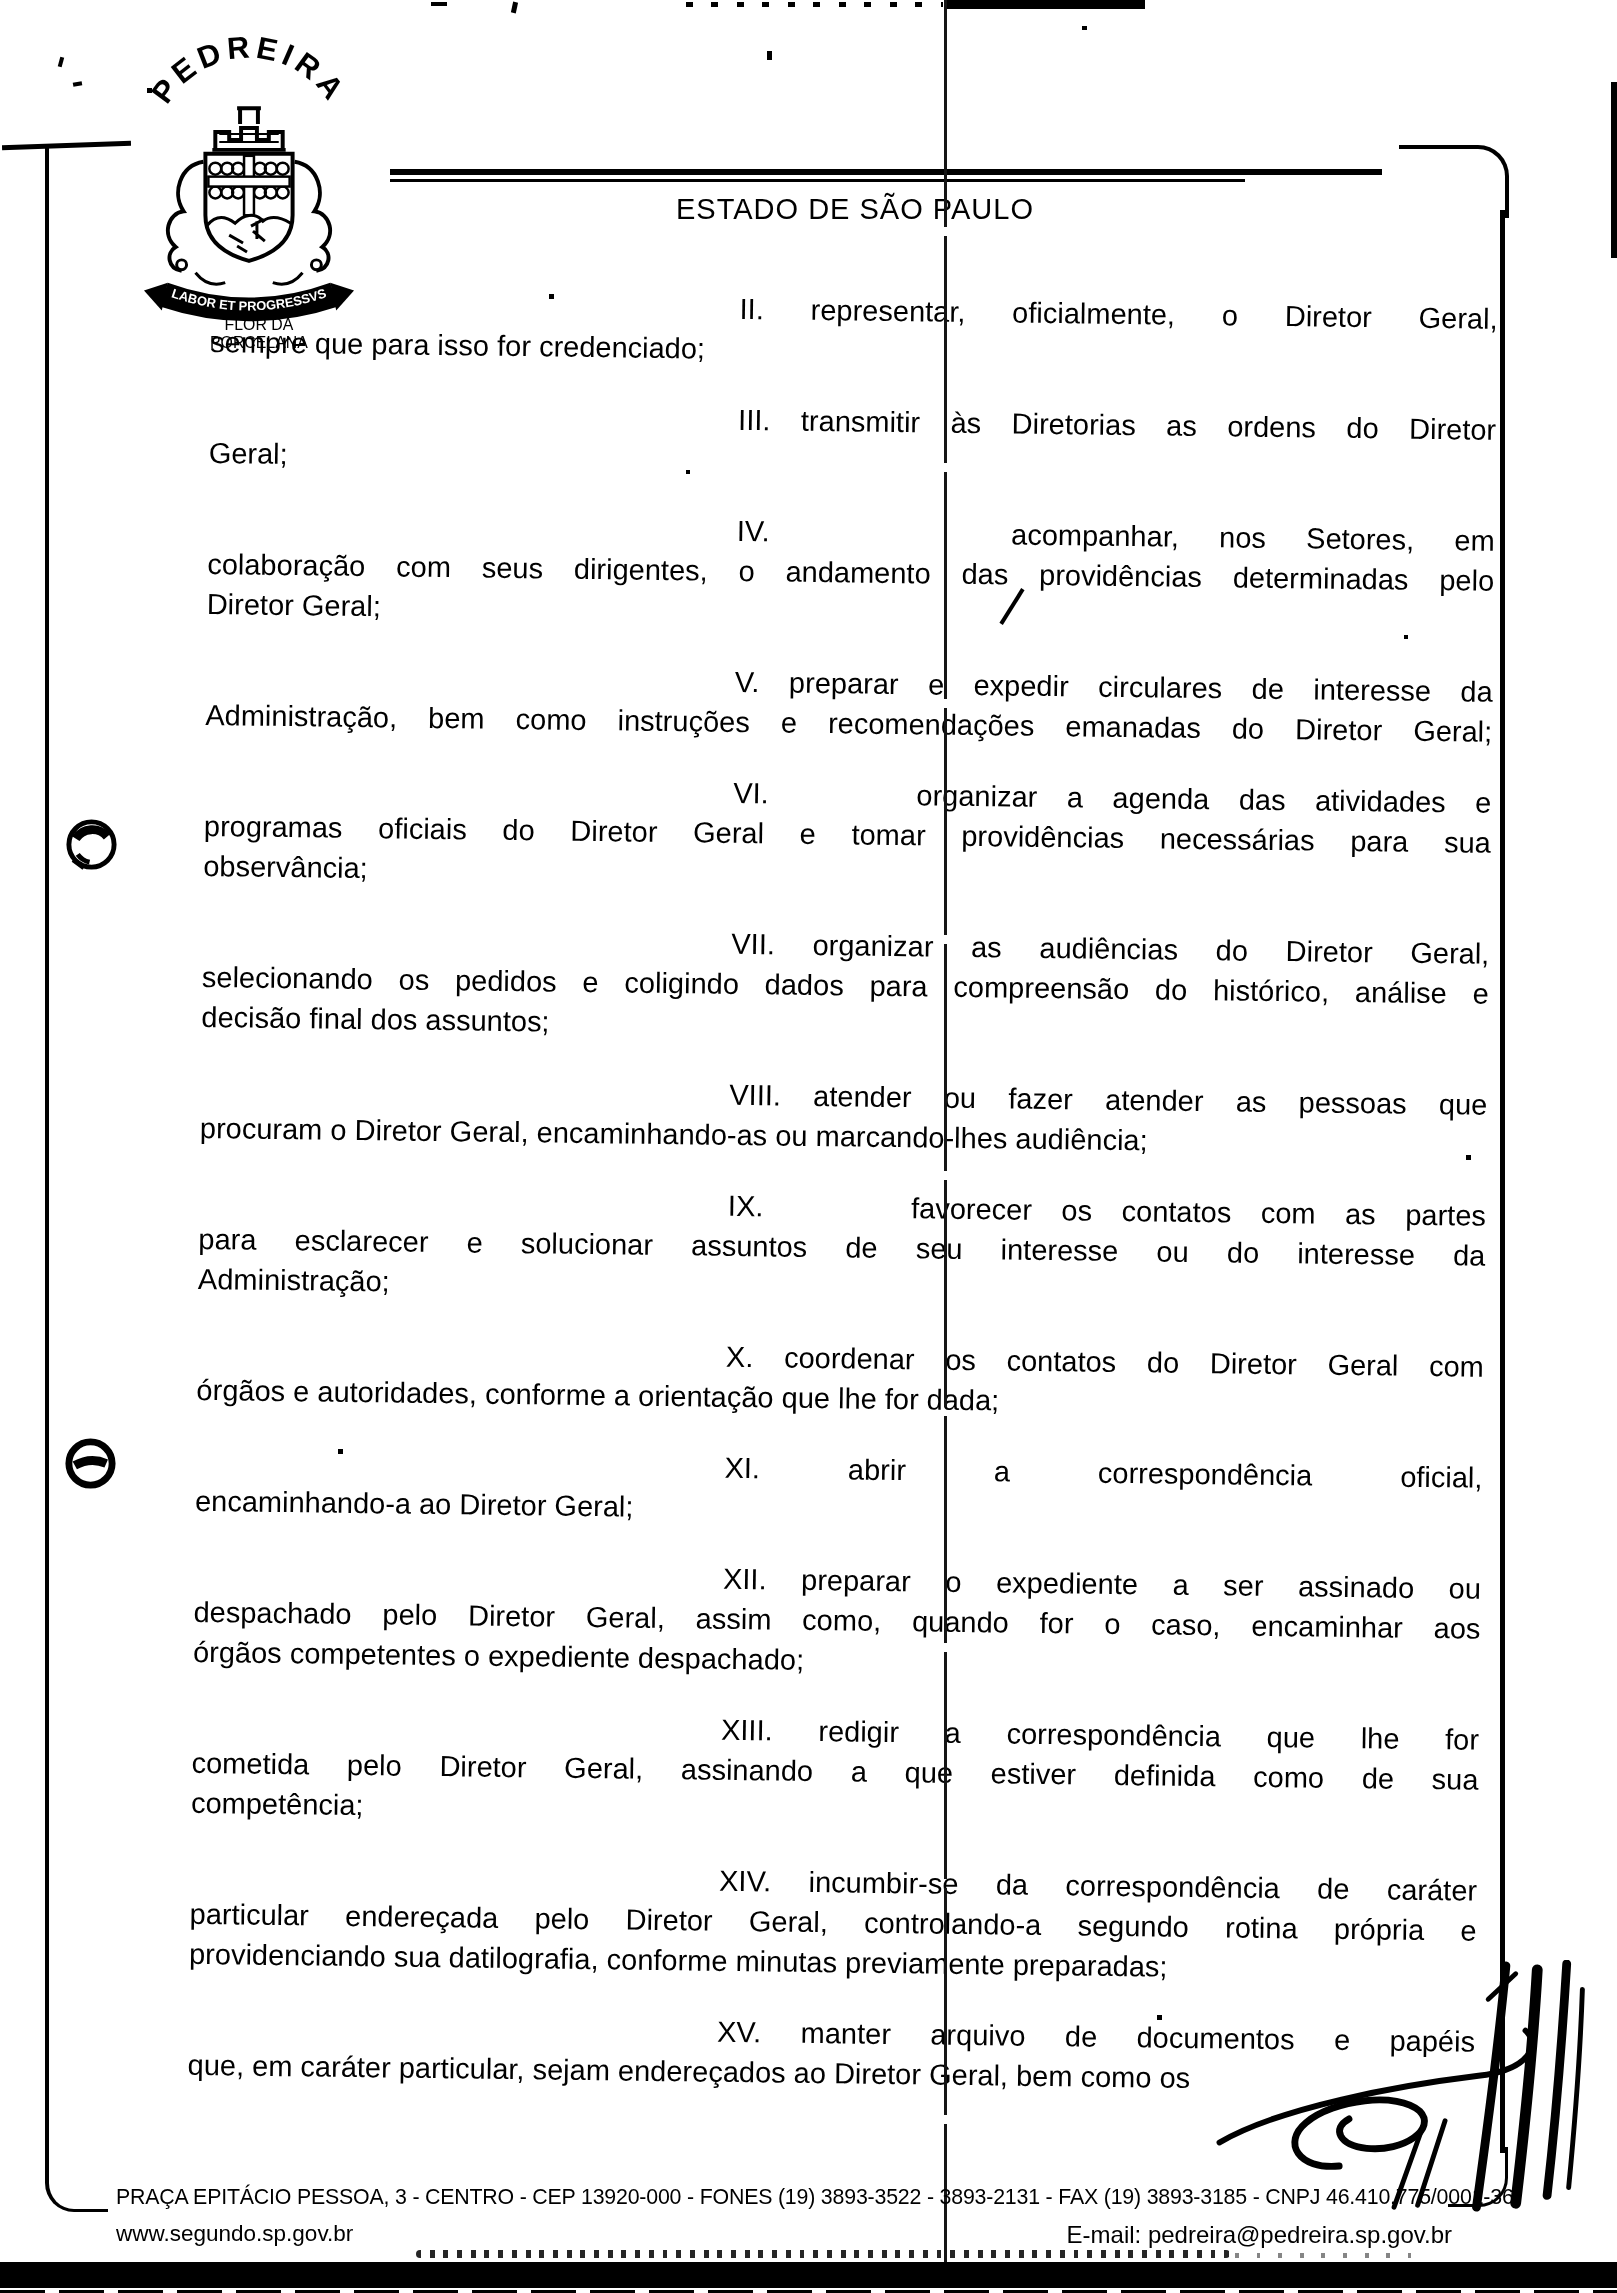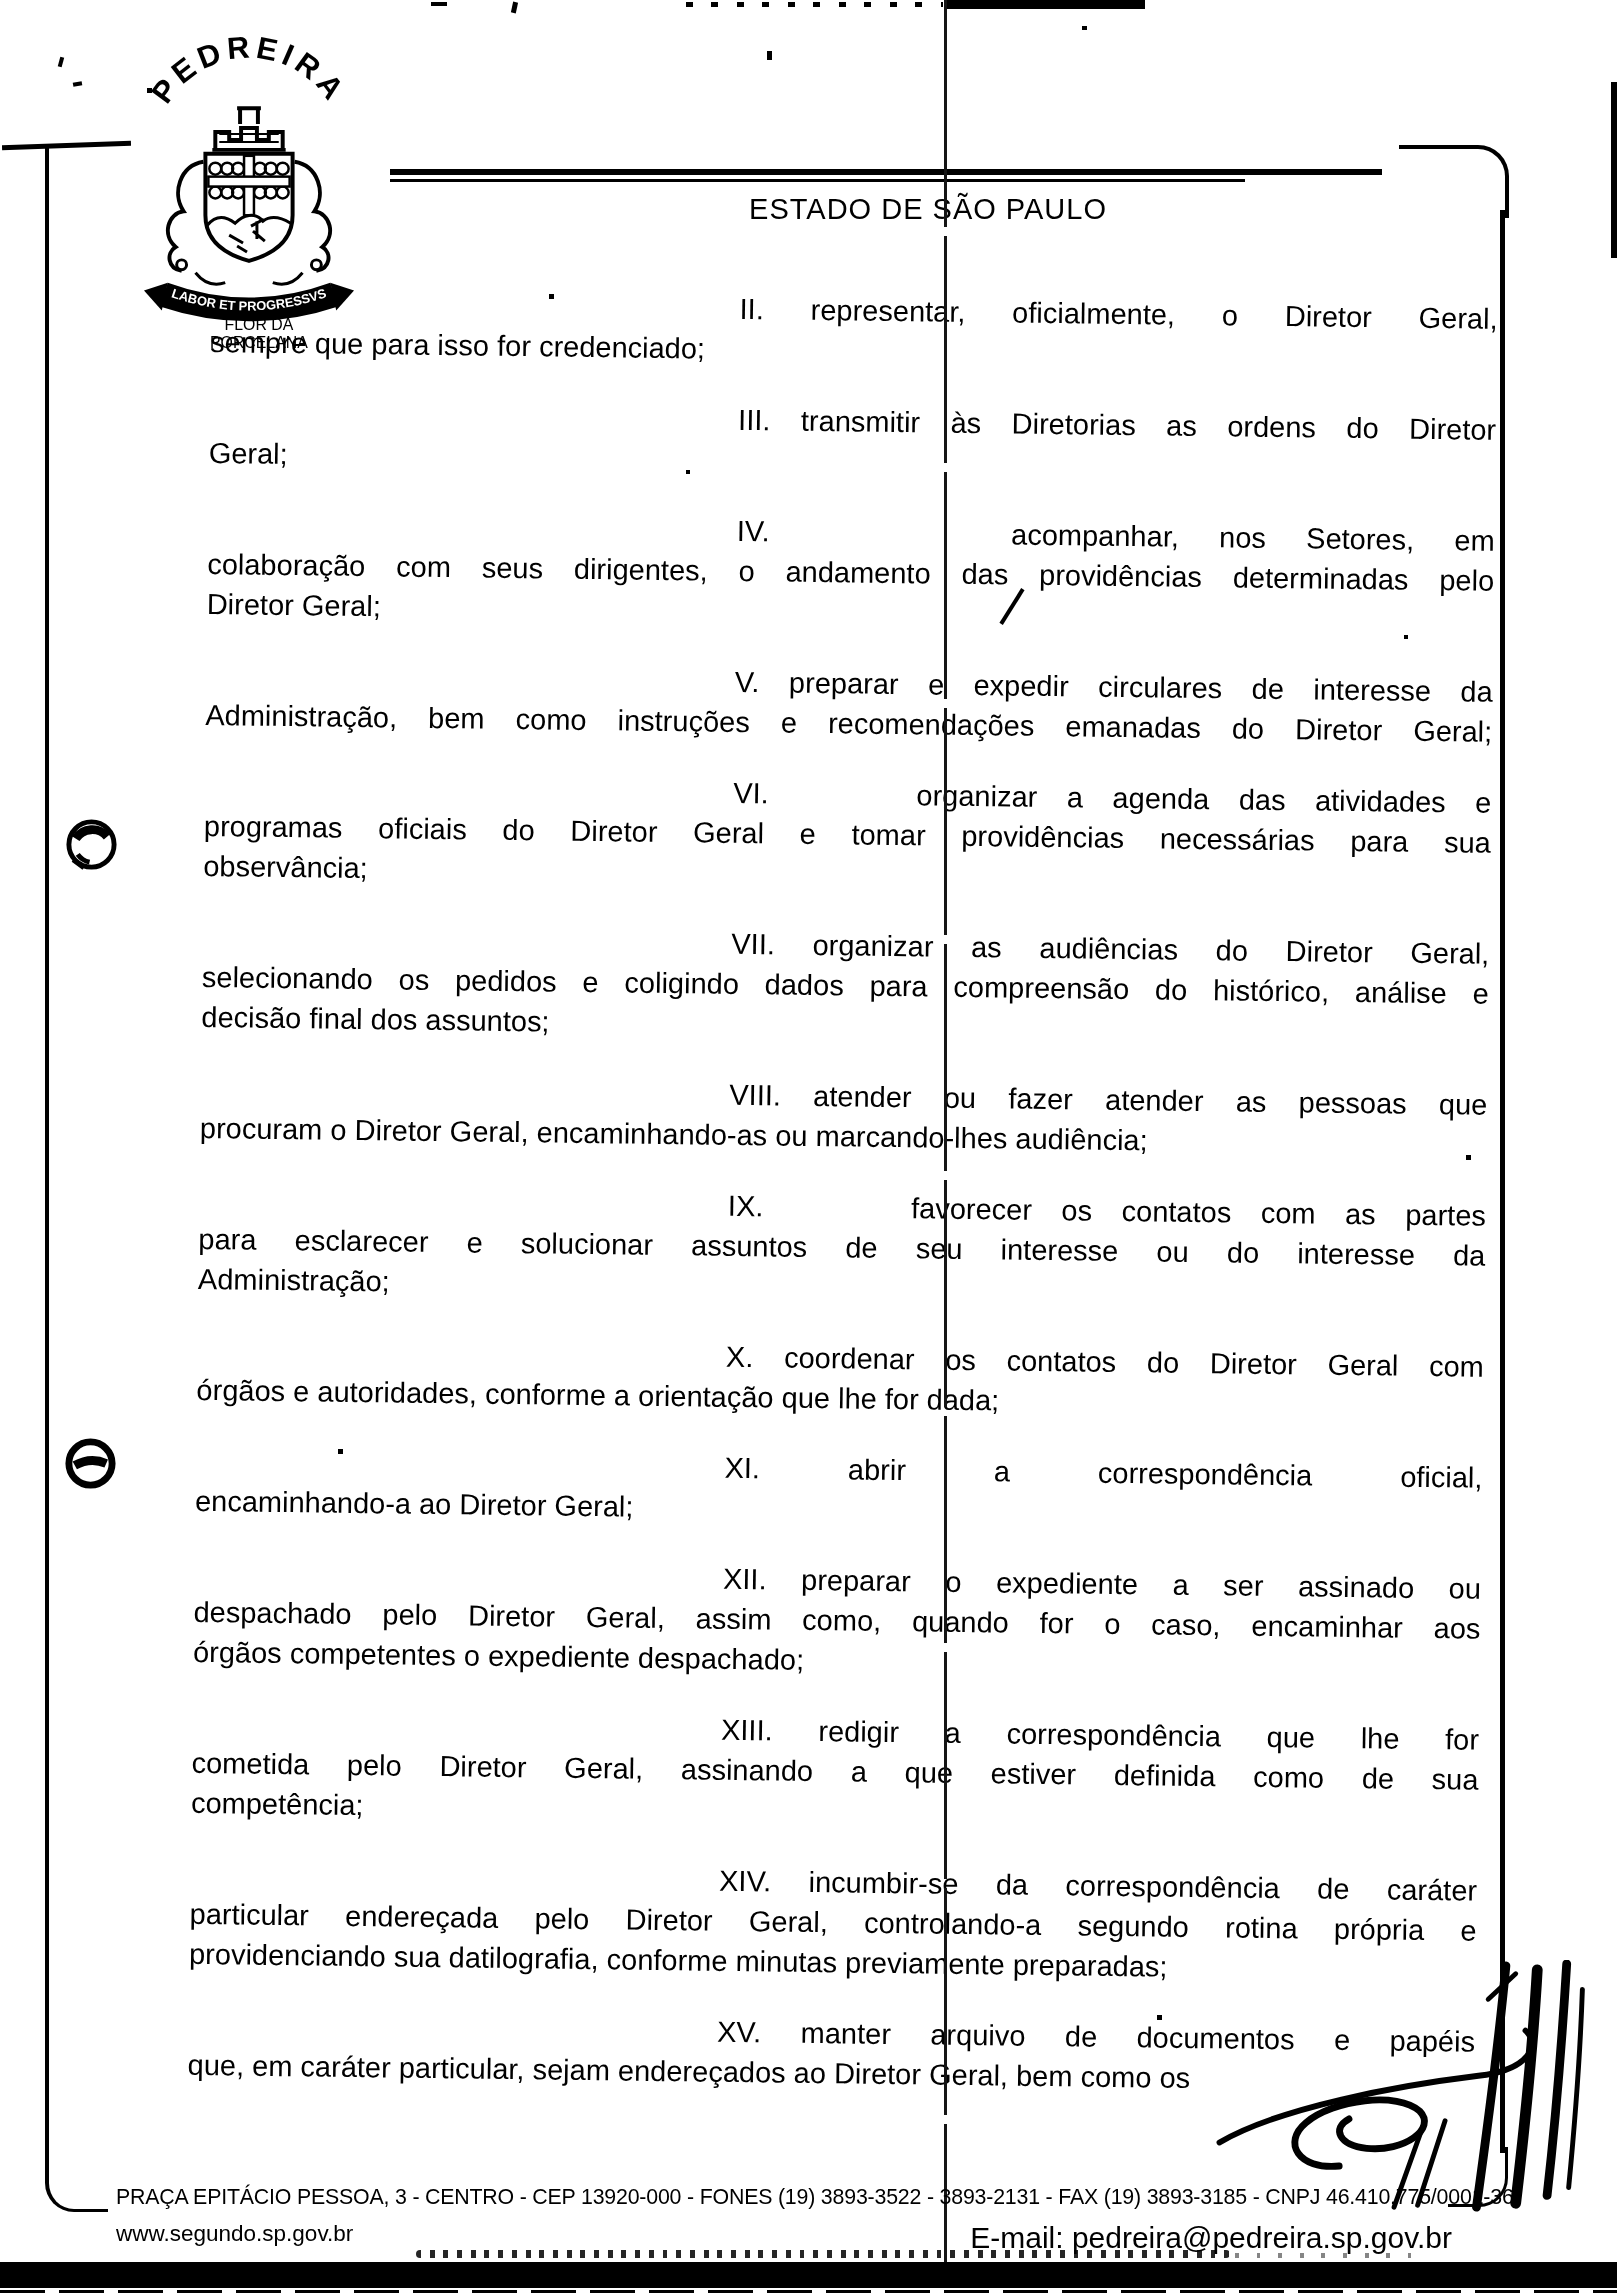--- a/index.html
+++ b/index.html
@@ -35,21 +35,21 @@
   .crest { position:absolute; left:110px; top:27.4px; width:278px; height:327px; }
   .title {
     position:absolute; left:394px; top:98px; margin:0;
     font-size:69px; font-weight:bold; letter-spacing:-2px; white-space:nowrap;
     line-height:71px;
   }
   .title .squeeze { display:inline-block; transform:scaleX(.87); transform-origin:0 50%; }
   .rule-thick { position:absolute; left:390px; top:169px; width:992px; height:5.9px; background:#000; }
   .rule-thin  { position:absolute; left:390px; top:179px; width:855px;  height:2.9px; background:#000; }
   .subtitle {
-    position:absolute; left:676px; top:193px; width:431px; text-align:right;
+    position:absolute; left:676px; top:193px; width:431px; text-align:left;
     font-size:29px; letter-spacing:1px; white-space:nowrap;
   }
   
   .body-block {
     position:absolute; left:211px; top:282px; width:1287px;
     font-size:29px; line-height:40px;
     transform:rotate(.75deg); transform-origin:0 0;
   }
   .para { margin:0 0 31px 0; }
   .para:nth-child(2) { margin-top:11.8px; }
@@ -76,21 +76,21 @@
   .stray-stroke { position:absolute; left:1010px; top:586px; width:3.9px; height:41px;
                   background:#000; transform:rotate(32deg); }
   .signature { position:absolute; left:1192px; top:1960px; width:412px; height:255px; z-index:8; }
   .right-edge-sliver { position:absolute; right:0; top:82px; width:5.9px; height:176px; background:#000; }
   
   .footer-address {
     position:absolute; left:116px; top:2184px; font-size:22px; letter-spacing:-0.2px;
     white-space:nowrap; transform:scaleX(.97); transform-origin:0 50%; z-index:7;
   }
   .footer-site  { position:absolute; left:116px; top:2221px; font-size:22.5px; z-index:7; }
-  .footer-email { position:absolute; right:165px; top:2221px; font-size:30px; z-index:7; }
+  .footer-email { position:absolute; right:165px; top:2221px; font-size:24px; z-index:7; }
   .noise-strip {
     position:absolute; left:416px; top:2250px; width:814px; height:7.8px; z-index:7;
     background:repeating-linear-gradient(90deg, rgba(0,0,0,.85) 0 4.9px, rgba(0,0,0,0) 4.9px 13.7px);
     border-radius:3.9px;
   }
   .noise-strip2 {
     position:absolute; left:1235px; top:2253px; width:176px; height:4.9px; z-index:7; opacity:.6;
     background:repeating-linear-gradient(90deg, rgba(0,0,0,.8) 0 3.9px, rgba(0,0,0,0) 3.9px 21.6px);
   }
   .bottom-band  { position:absolute; left:0; top:2262px; width:1617px; height:25.5px; background:#000; z-index:9; }

